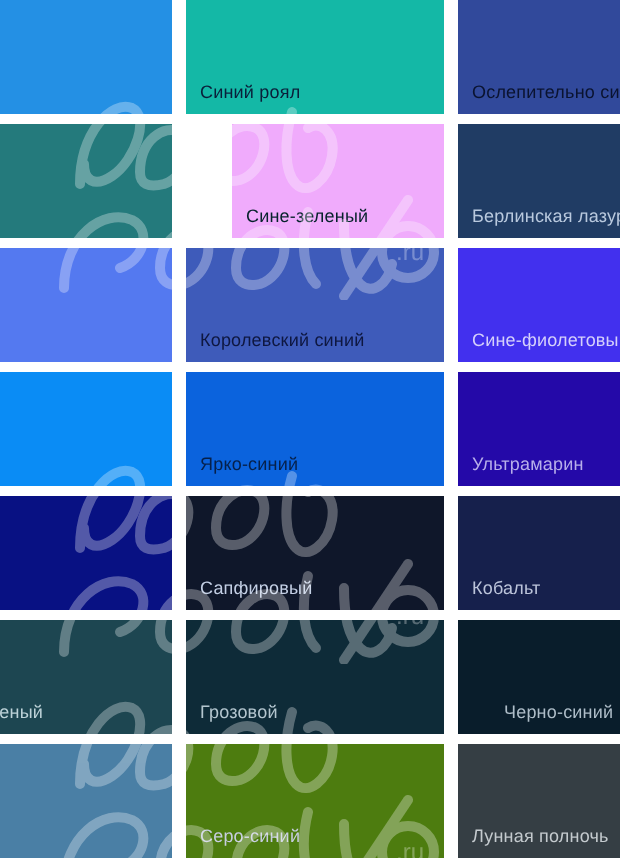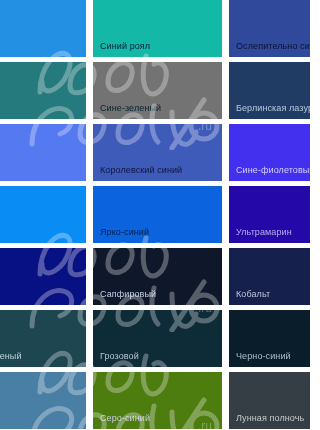--- a/index.html
+++ b/index.html
@@ -59,21 +59,21 @@
 
 <div id="palette-grid">
     <div class="swatch" style="background: rgb(36, 144, 228);"></div>
     <div class="swatch" style="background: #14b8a6;">
       <span class="swatch-label" style="color: rgb(10, 31, 58);">Синий роял</span>
     </div>
     <div class="swatch" style="background: rgb(49, 73, 155);">
       <span class="swatch-label" style="color: rgb(10, 19, 48);">Ослепительно синий</span>
     </div>
     <div class="swatch" style="background: rgb(36, 122, 124);"></div>
-    <div class="swatch" style="background: #737373;">
+    <div class="swatch" style="background: #f0abfc; margin-left: 23px;">
       <span class="swatch-label" style="color: rgb(6, 34, 43);">Сине-зеленый</span>
     </div>
     <div class="swatch" style="background: rgb(32, 60, 100);">
       <span class="swatch-label" style="color: rgb(185, 201, 222);">Берлинская лазурь</span>
     </div>
     <div class="swatch" style="background: rgb(84, 121, 240);"></div>
     <div class="swatch" style="background: rgb(62, 91, 186);">
       <span class="swatch-label" style="color: rgb(14, 23, 64); text-align: right;">Королевский синий</span>
     </div>
     <div class="swatch" style="background: rgb(66, 48, 238);">
@@ -97,21 +97,21 @@
     <div class="swatch" style="background: rgb(22, 32, 76);">
       <span class="swatch-label" style="color: rgb(188, 196, 218);">Кобальт</span>
     </div>
     <div class="swatch" style="background: rgb(29, 70, 81);">
       <span class="swatch-label" style="color: rgb(189, 210, 216);">ине-зеленый</span>
     </div>
     <div class="swatch" style="background: rgb(14, 43, 56);">
       <span class="swatch-label" style="color: rgb(180, 198, 207);">Грозовой</span>
     </div>
     <div class="swatch" style="background: rgb(9, 29, 43);">
-      <span class="swatch-label" style="color: rgb(174, 189, 200);">Черно-синий</span>
+      <span class="swatch-label" style="color: rgb(174, 189, 200); margin-left: 16px;">Черно-синий</span>
     </div>
     <div class="swatch" style="background: rgb(74, 127, 165);"></div>
     <div class="swatch" style="background: #4d7c0f;">
       <span class="swatch-label" style="color: rgb(198, 205, 223);">Серо-синий</span>
     </div>
     <div class="swatch" style="background: rgb(53, 62, 68);">
       <span class="swatch-label" style="color: rgb(196, 202, 206);">Лунная полночь</span>
     </div>
   </div>
 

